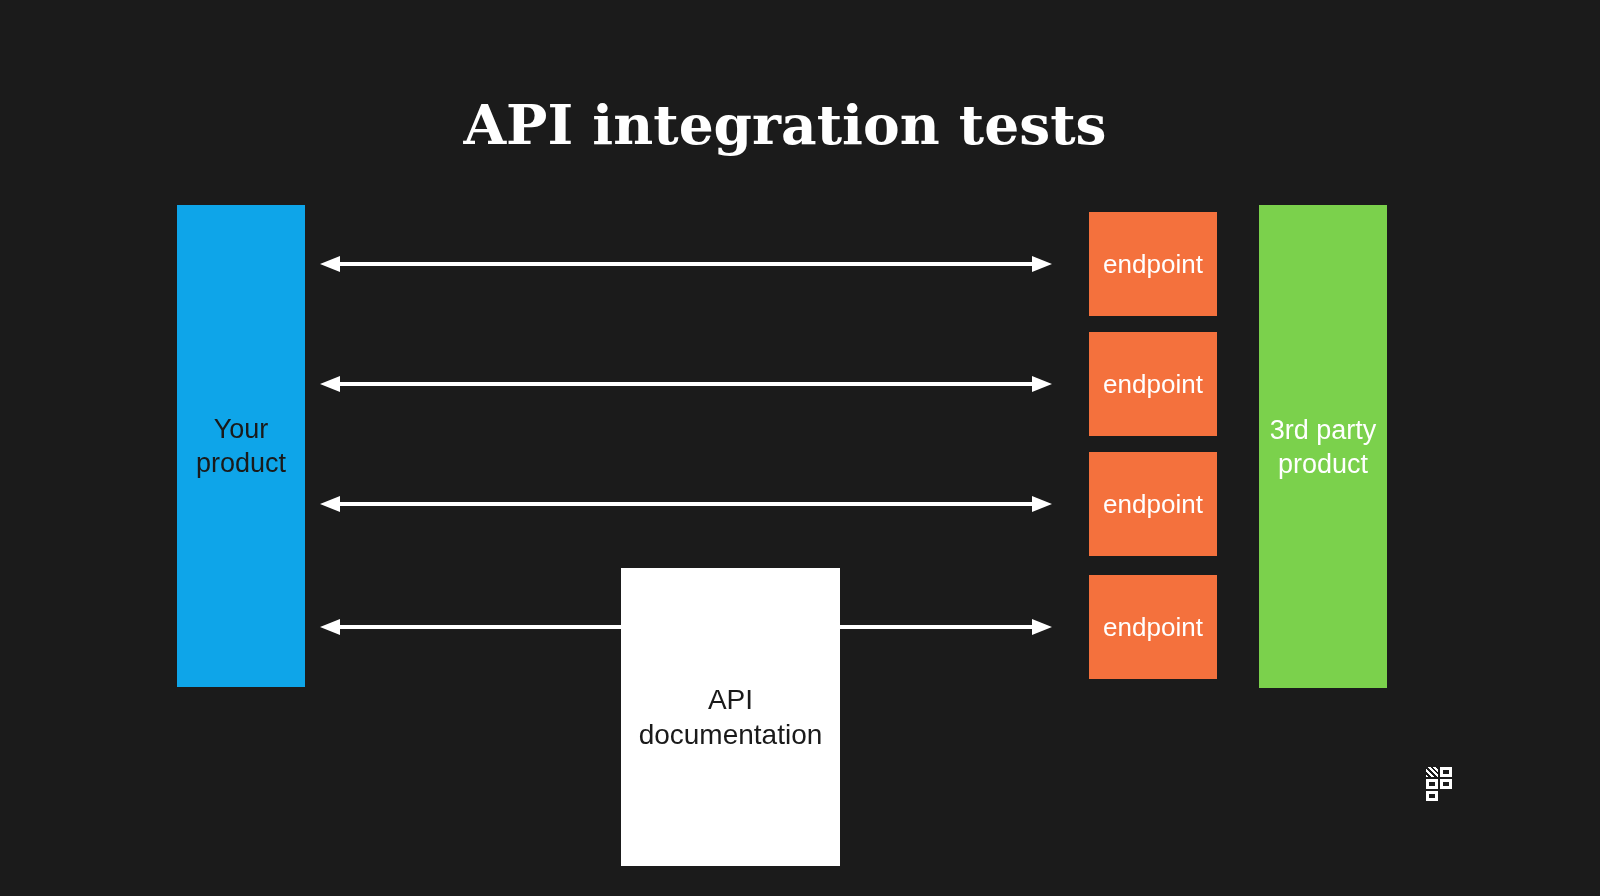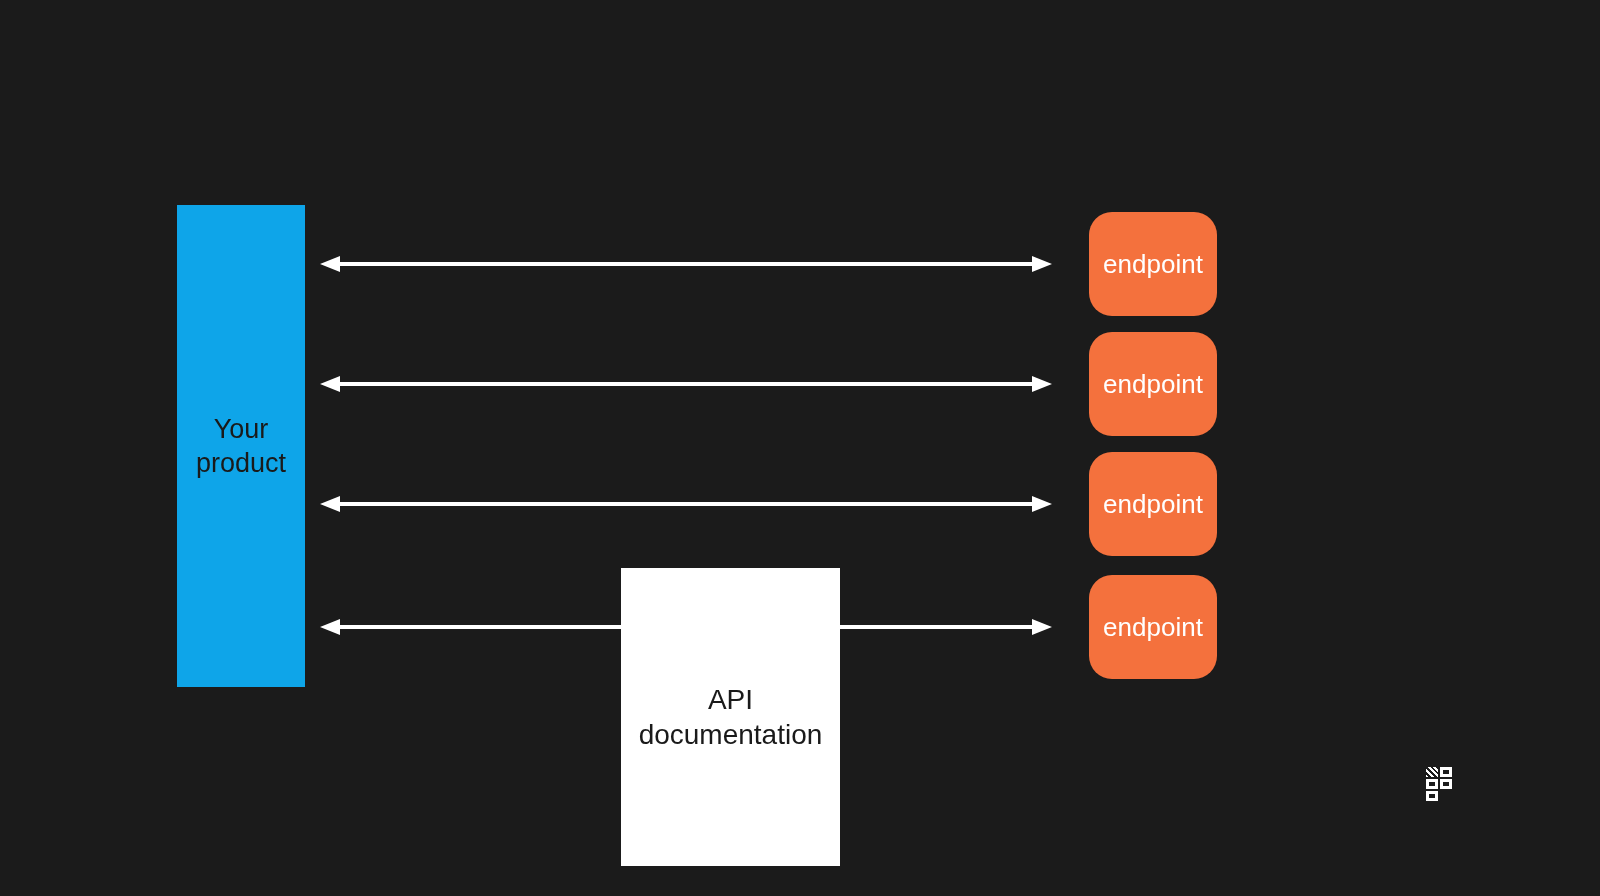--- a/index.html
+++ b/index.html
@@ -44,21 +44,20 @@
     background: #7bd14c;
     color: #ffffff;
     font-size: 27px; line-height: 34px;
   }
 
   .endpoint {
     left: 1089px; width: 128px; height: 104px;
     background: #f4713d;
     color: #ffffff;
     font-size: 26px;
-    border-radius: 23px;
   }
   .endpoint.e1 { top: 212px; }
   .endpoint.e2 { top: 332px; }
   .endpoint.e3 { top: 452px; }
   .endpoint.e4 { top: 575px; }
 
   .api-doc {
     left: 621px; top: 568px; width: 219px; height: 298px;
     background: #ffffff;
     color: #1a1a1a;
@@ -111,20 +110,21 @@
       #ffffff 0px, #ffffff 2px,
       #1b1b1b 2px, #1b1b1b 4px
     );
   }
 </style>
 </head>
 <body>
 
 <div class="slide">
 
+  <div class="title">API integration tests</div>
 
   <div class="arrow a1">
     <div class="arrow-head left"></div>
     <div class="arrow-line"></div>
     <div class="arrow-head right"></div>
   </div>
   <div class="arrow a2">
     <div class="arrow-head left"></div>
     <div class="arrow-line"></div>
     <div class="arrow-head right"></div>
@@ -150,20 +150,23 @@
   <div class="box endpoint e2">
     <span>endpoint</span>
   </div>
   <div class="box endpoint e3">
     <span>endpoint</span>
   </div>
   <div class="box endpoint e4">
     <span>endpoint</span>
   </div>
 
+  <div class="box third-party">
+    <span>3rd party product</span>
+  </div>
 
   <div class="box api-doc">
     <span>API documentation</span>
   </div>
 
   <div class="logo">
     <div class="logo-cell hatched"></div>
     <div class="logo-cell"></div>
     <div class="logo-cell"></div>
     <div class="logo-cell"></div>

